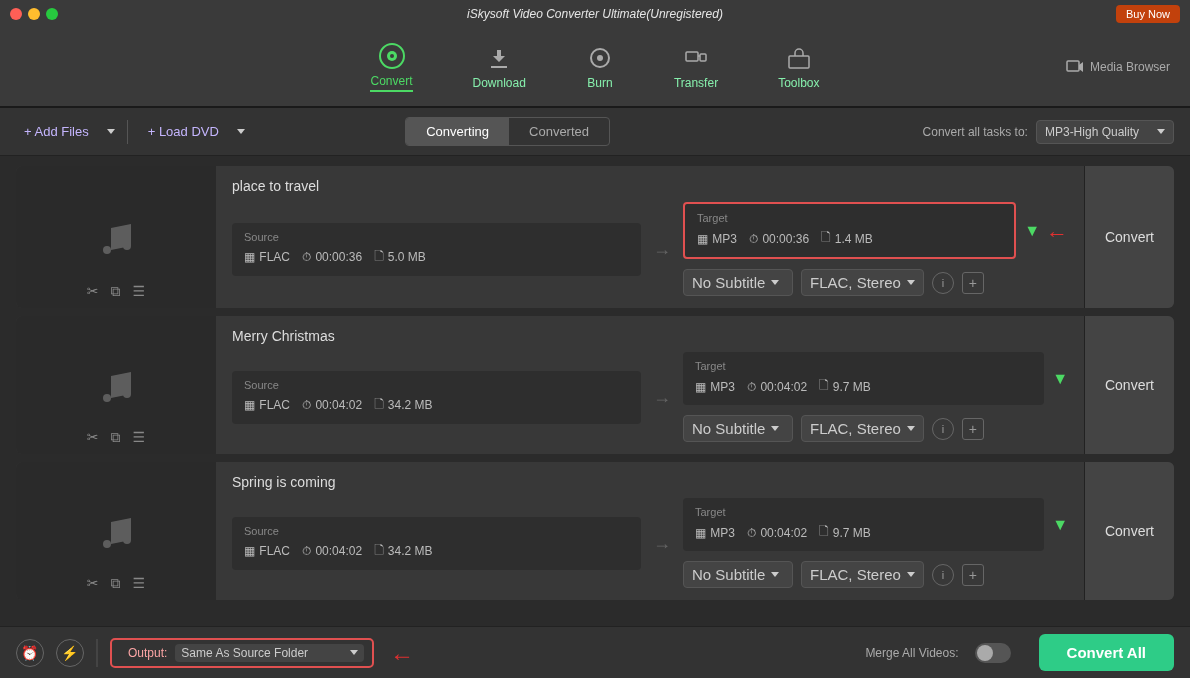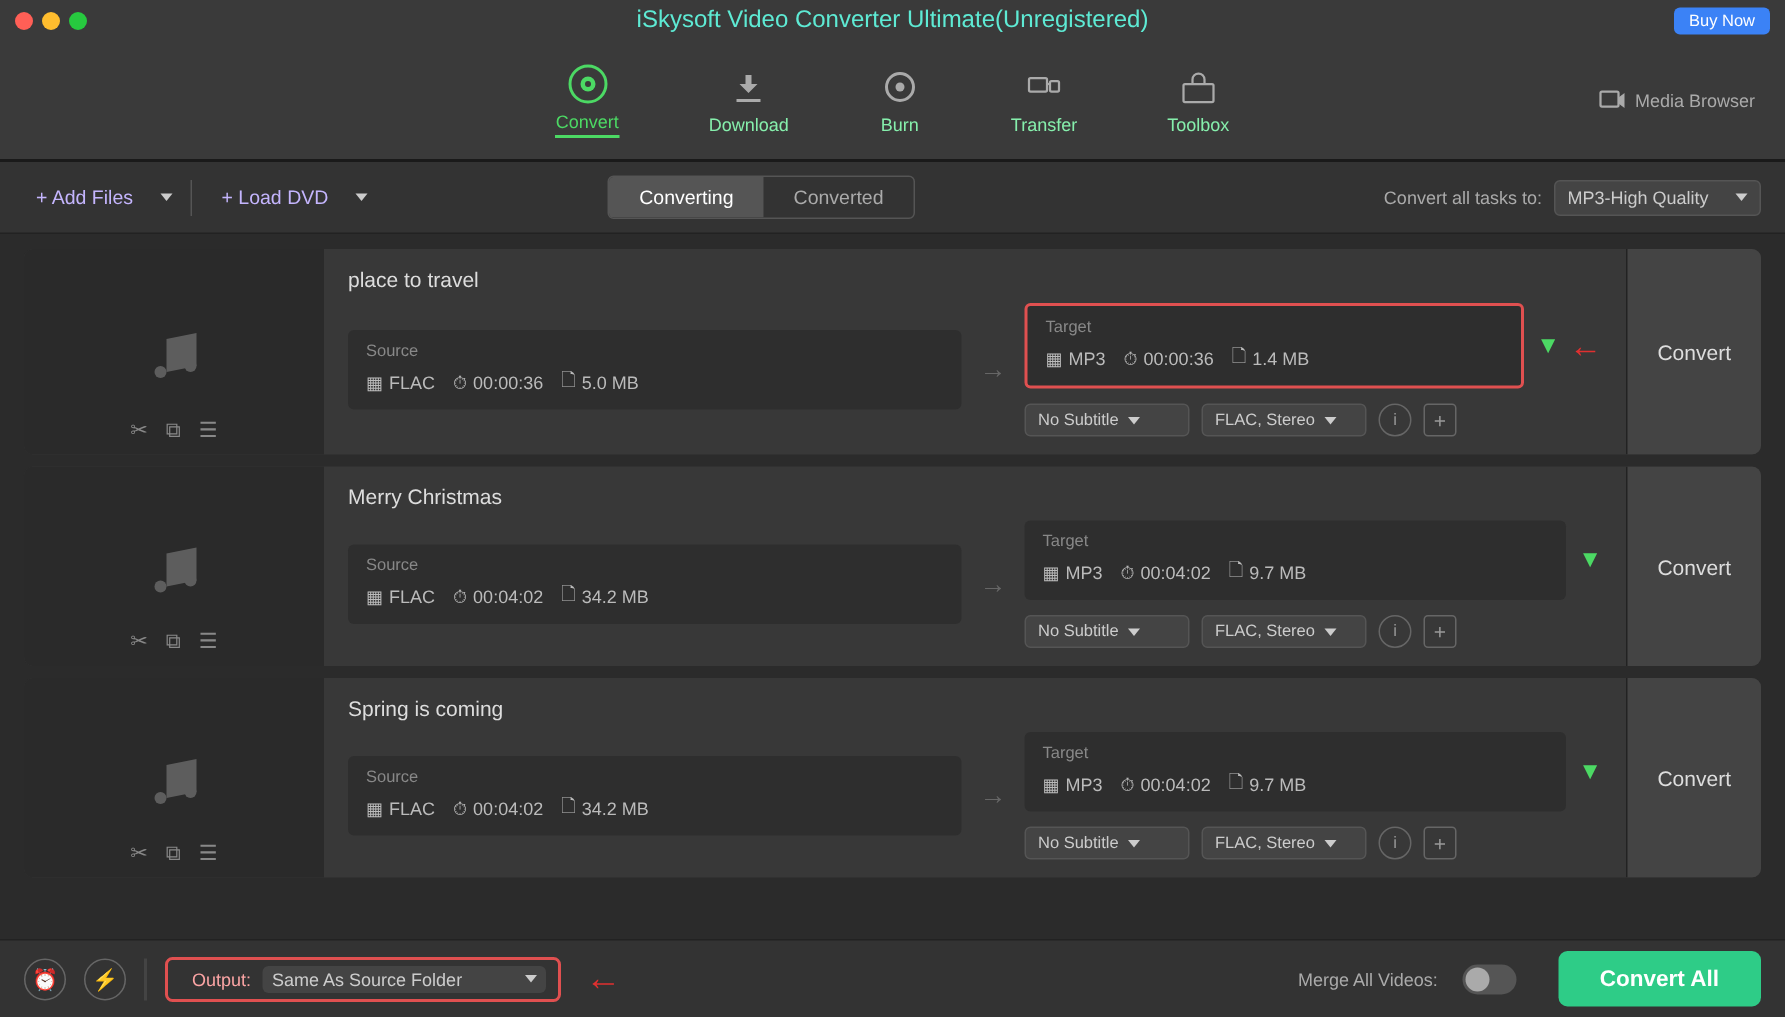--- a/index.html
+++ b/index.html
@@ -31,27 +31,28 @@
       gap: 6px;
     }
     .traffic-light {
       width: 12px; height: 12px;
       border-radius: 50%;
     }
     .tl-close { background: #ff5f56; }
     .tl-min { background: #ffbd2e; }
     .tl-max { background: #27c93f; }
     .title-bar-text {
-      font-size: 16px;
-      color: #5eead4;
+      font-size: 12px;
+      color: #e5e5e5;
+      font-style: italic;
     }
     .buy-now-btn {
       position: absolute;
       right: 10px;
-      background: #3b82f6;
+      background: #c2410c;
       color: white;
       border: none;
       padding: 3px 10px;
       border-radius: 4px;
       font-size: 11px;
       cursor: pointer;
     }
 
     
     .toolbar {
@@ -283,21 +284,21 @@
       display: flex;
       align-items: center;
       gap: 8px;
       margin-top: 4px;
     }
     .subtitle-select, .audio-select {
       background: #444;
       border: 1px solid #555;
       color: #ccc;
       padding: 4px 8px;
-      font-size: 11px;
+      font-size: 15px;
       border-radius: 4px;
       cursor: pointer;
       display: flex;
       align-items: center;
       gap: 4px;
       min-width: 110px;
     }
     .info-btn {
       width: 22px; height: 22px;
       border-radius: 50%;

